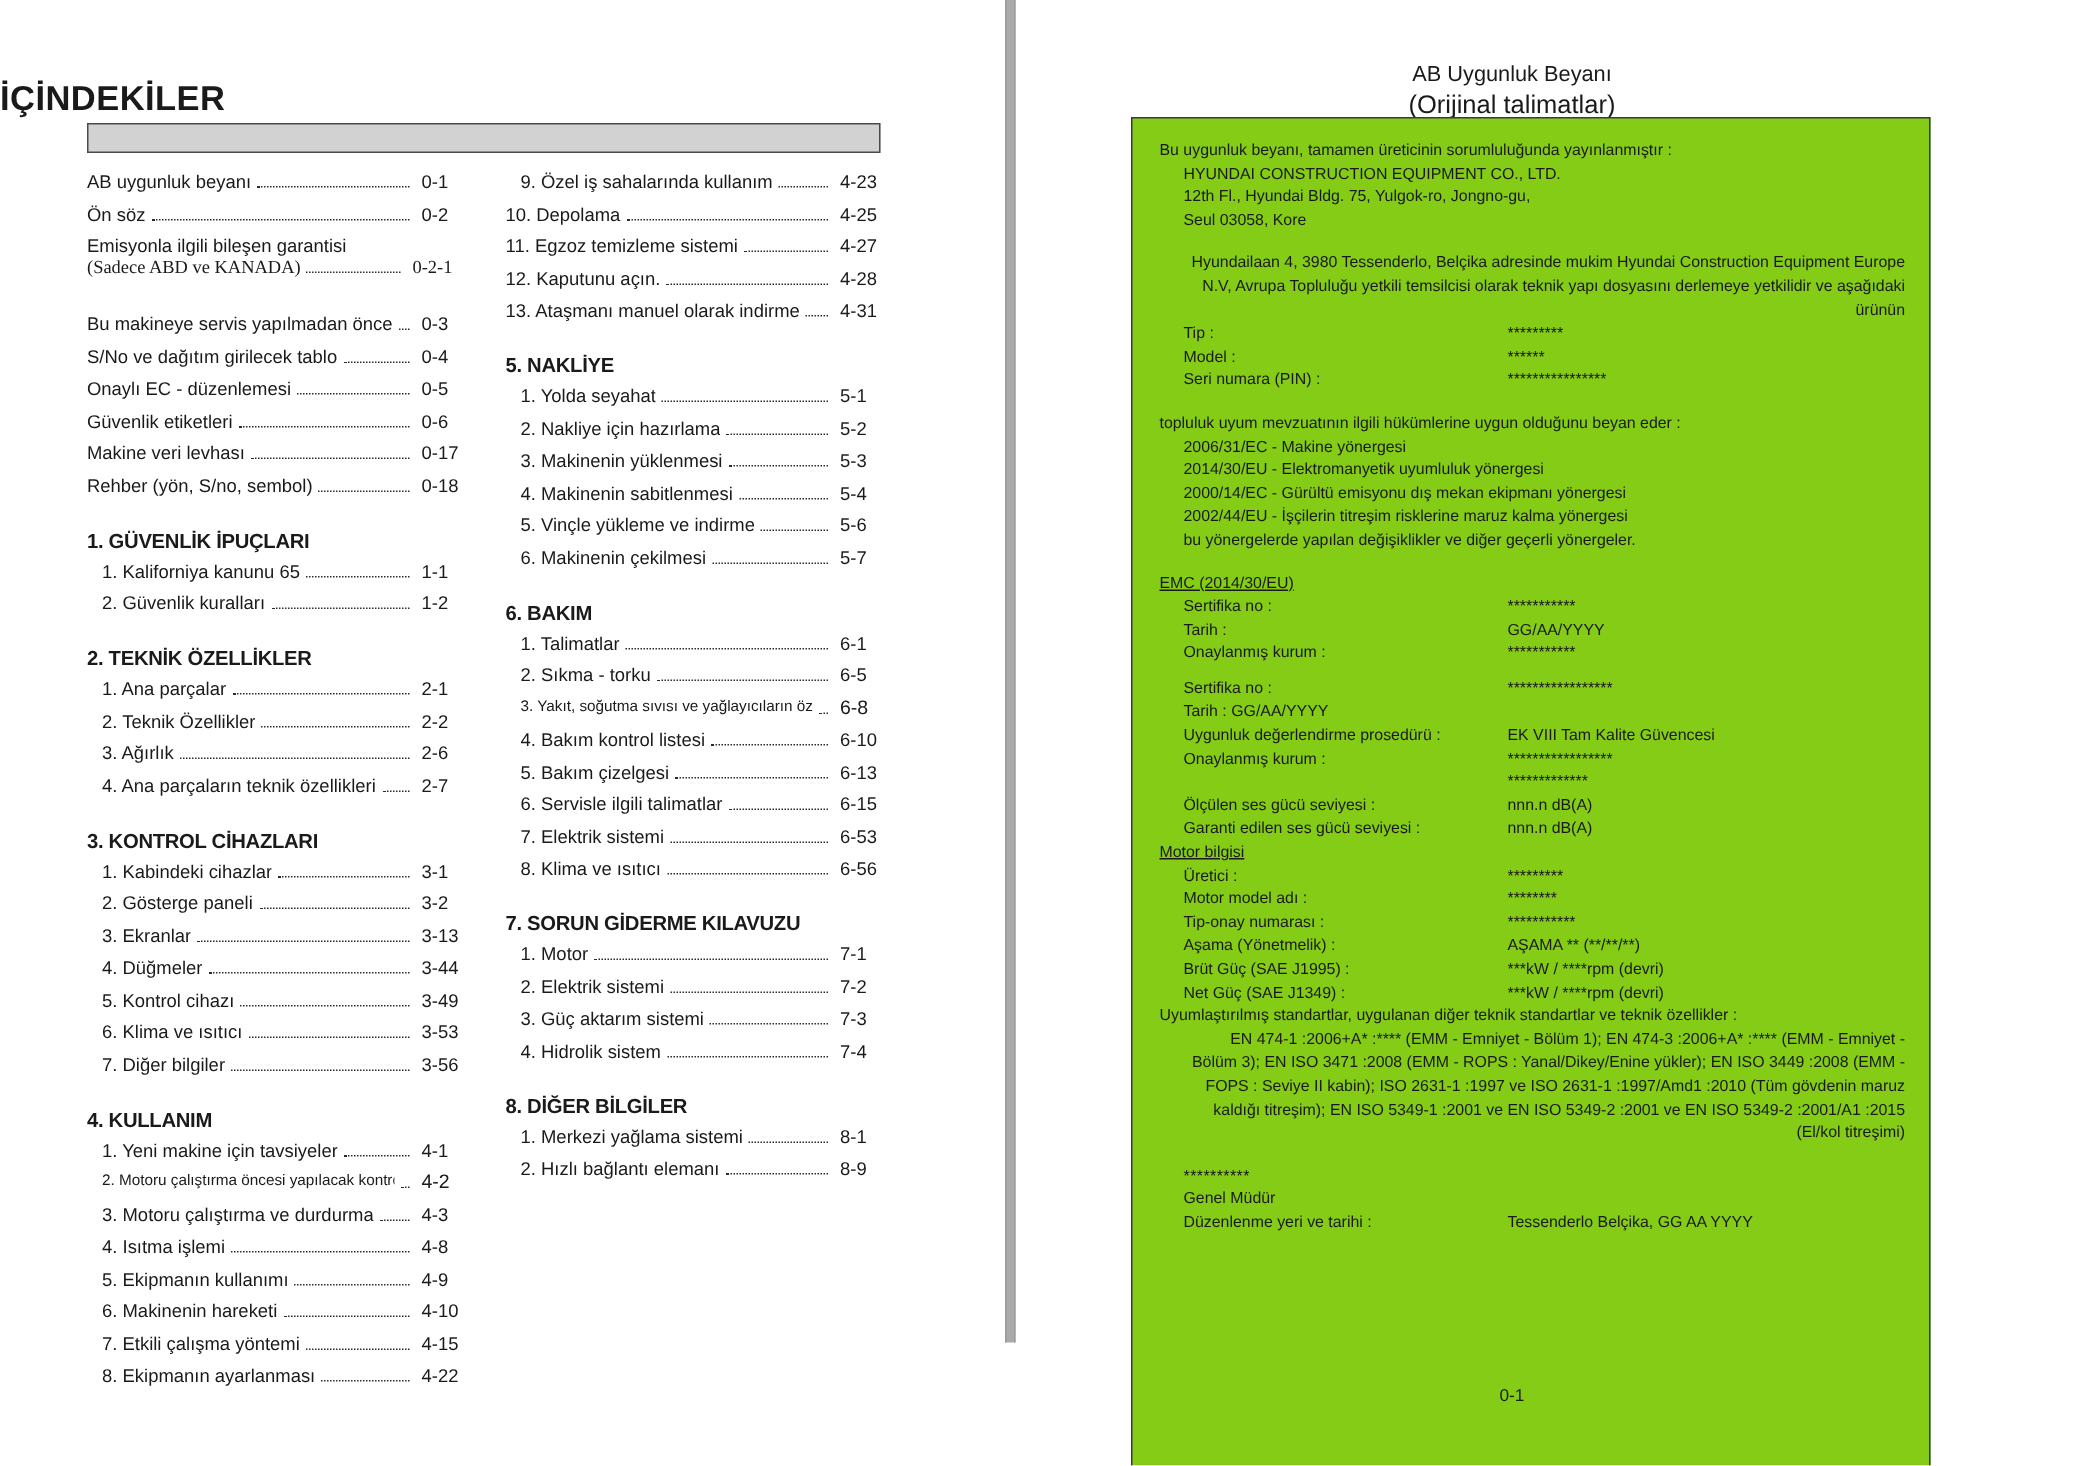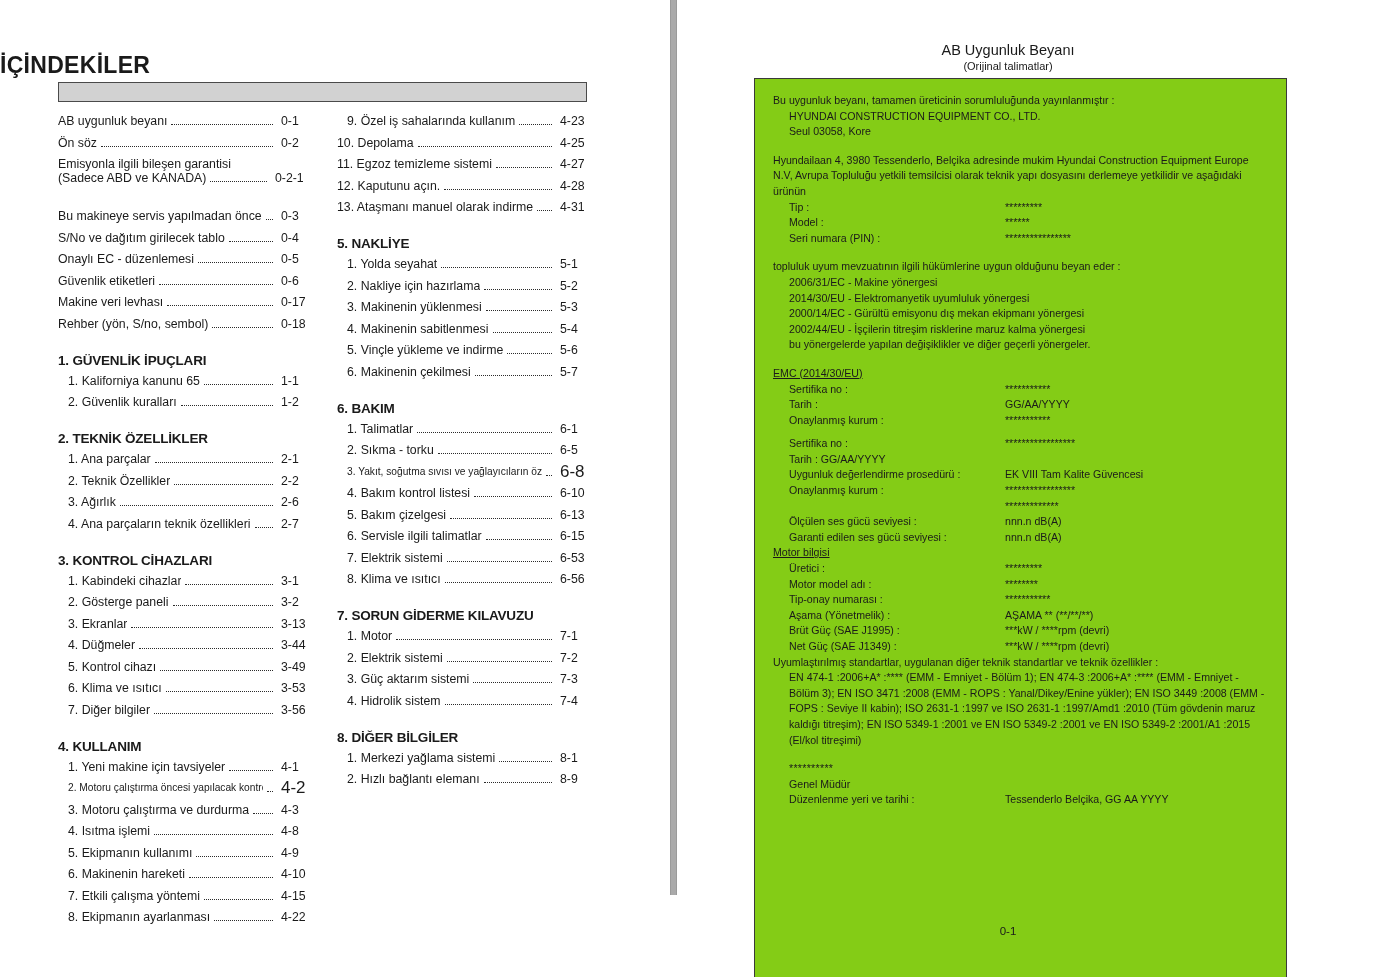--- a/index.html
+++ b/index.html
@@ -87,47 +87,47 @@
     height: 1px;
   }
   .entry .epage {
     flex: 0 0 auto;
     width: 34px;
     text-align: left;
     padding-left: 4px;
   }
   .entry.small .etxt { font-size: 10.2px; }
   .entry.small { font-size: 10.2px; }
-  .entry.small .epage { font-size: 17px; }
+  .entry.small .epage { font-size: 13px; }
 
   
   .entry.two { display: block; margin-bottom: 24px; }
   .entry.two .l1 { font-size: 12.3px; line-height: 14px; }
-  .entry.two .l2row { display: flex; align-items: flex-end; font-size: 12.3px; line-height: 14px; }
+  .entry.two .l2row { display: flex; align-items: flex-end; font-size: 12.3px; line-height: 14px; font-family: Liberation Serif, serif; }
   .entry.two .l2row .etxt { flex: 0 1 auto; }
   .entry.two .l2row .dots { flex: 1 1 auto; margin: 0 4px 3px 4px; border-bottom: 1.4px dotted #2b2b2b; height: 1px; }
   .entry.two .l2row .epage { flex: 0 0 auto; width: 40px; padding-left: 4px; }
 
   
   .page-right {
     position: absolute;
     left: 678px; top: 0;
     width: 711px; height: 977px;
   }
   .doc-title {
     position: absolute;
     left: 0; top: 42px; width: 660px;
     text-align: center;
     font-size: 14.5px;
   }
   .doc-subtitle {
     position: absolute;
     left: 0; top: 60px; width: 660px;
     text-align: center;
-    font-size: 11px;
+    font-size: 17px;
   }
   .doc-box {
     position: absolute;
     left: 76px; top: 78px;
     width: 533px; height: 975px;
     border: 1.3px solid #3a3a3a;
     background: #84cc16;
     padding: 14px 16px 10px 18px;
     font-size: 10.6px;
     line-height: 15.6px;
@@ -136,21 +136,21 @@
   .ln.wrap { white-space: normal; }
   .i1 { padding-left: 16px; }
   .blank { height: 13px; }
   .blank.sm { height: 8px; }
   .uline { text-decoration: underline; }
   .kv { display: flex; }
   .kv .k { width: 232px; flex: 0 0 232px; }
   .kv .k.i1 { padding-left: 16px; }
   .kv .v { flex: 1 1 auto; }
   .stars { letter-spacing: .3px; }
-  .para { line-height: 15.6px; }
+  .para { line-height: 15.6px; text-align: right; }
   .pagenum {
     position: absolute;
     left: 0; top: 925px; width: 660px;
     text-align: center;
     font-size: 11.5px;
   }
 </style>
 </head>
 <body>
 
@@ -455,20 +455,21 @@
 
   <div class="gutter"></div>
 
   <div class="page-right">
     <div class="doc-title">AB Uygunluk Beyanı</div>
     <div class="doc-subtitle">(Orijinal talimatlar)</div>
 
     <div class="doc-box">
       <div class="ln wrap">Bu uygunluk beyanı, tamamen üreticinin sorumluluğunda yayınlanmıştır :</div>
       <div class="ln i1">HYUNDAI CONSTRUCTION EQUIPMENT CO., LTD.</div>
+      <div class="ln i1">12th Fl., Hyundai Bldg. 75, Yulgok-ro, Jongno-gu,</div>
       <div class="ln i1">Seul 03058, Kore</div>
 
       <div class="blank"></div>
 
       <div class="ln wrap para">Hyundailaan 4, 3980 Tessenderlo, Belçika adresinde mukim Hyundai Construction Equipment Europe N.V, Avrupa Topluluğu yetkili temsilcisi olarak teknik yapı dosyasını derlemeye yetkilidir ve aşağıdaki ürünün</div>
 
       <div id="product-fields">
           <div class="kv">
             <div class="k i1">Tip :</div>
             <div class="v">*********</div>

